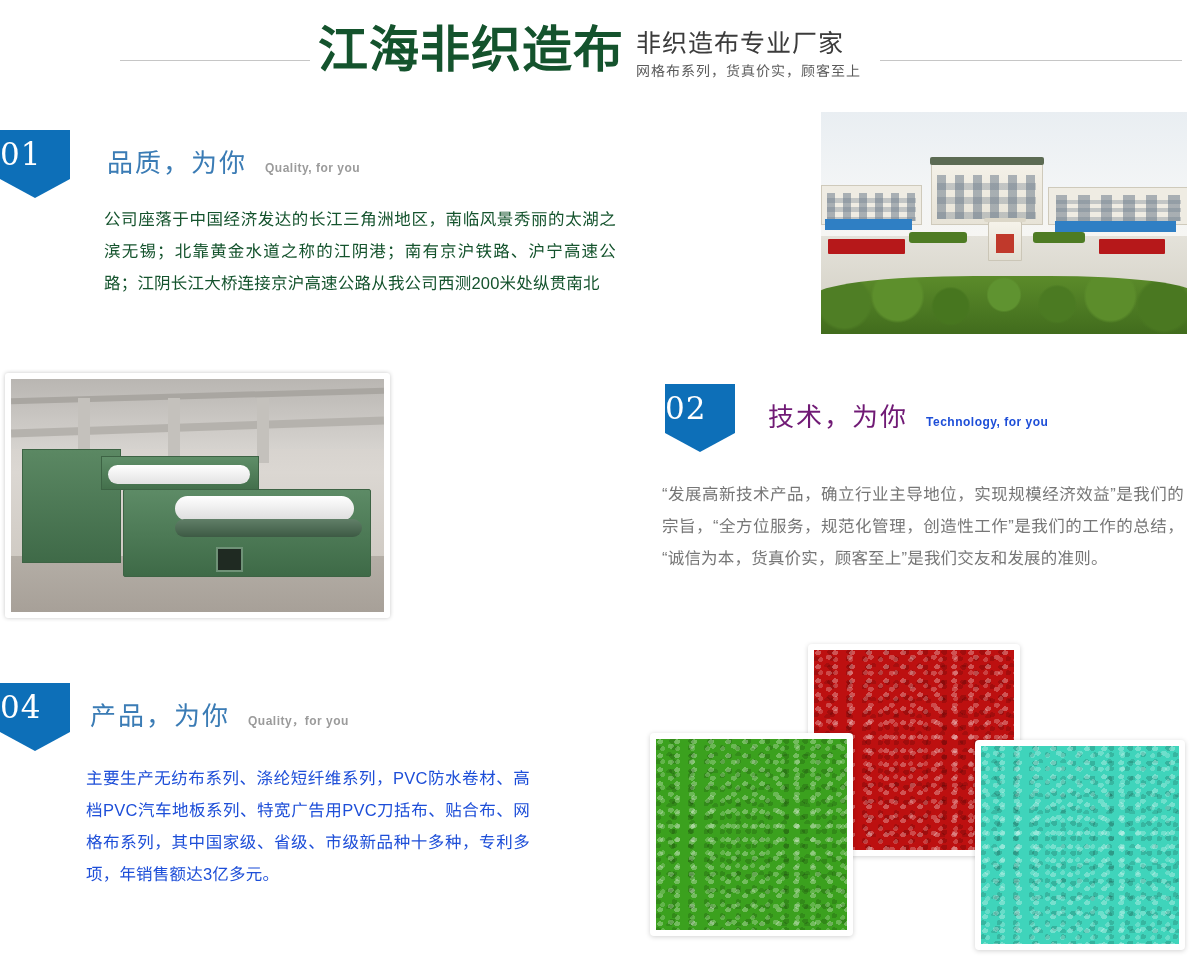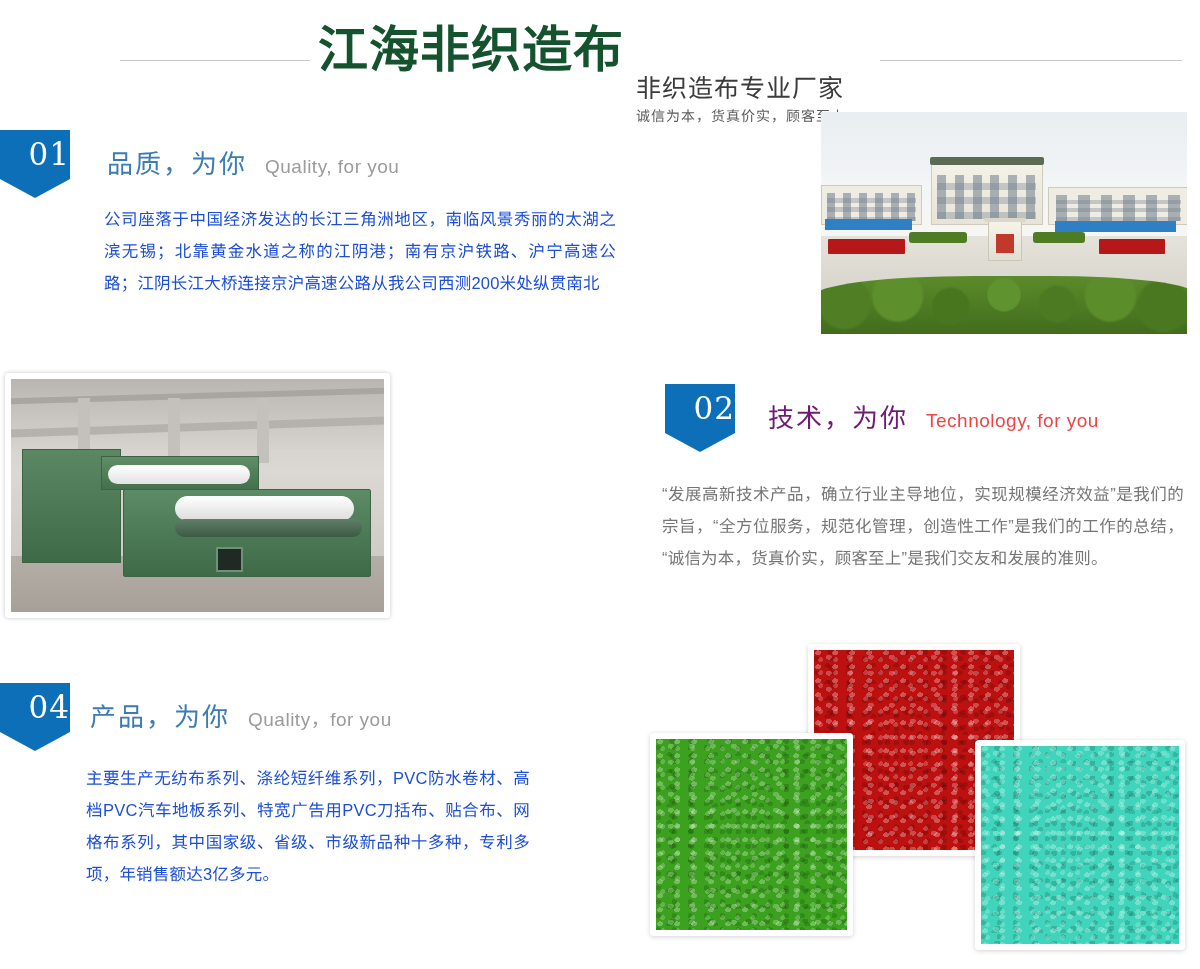--- a/index.html
+++ b/index.html
@@ -45,21 +45,20 @@
     color: #1577c8;
     letter-spacing: 1px;
     font-family: "DejaVu Sans", "Liberation Sans", sans-serif;
     white-space: nowrap;
   }
   .brand-sub {
     position: absolute;
     left: 636px;
     top: 28px;
     width: 230px;
-    margin-top: 45px;
   }
   .brand-sub-main {
     font-size: 25px;
     line-height: 30px;
     color: #3b3b3b;
     letter-spacing: 1px;
     white-space: nowrap;
   }
   .brand-sub-slogan {
     margin-top: 4px;
@@ -78,43 +77,45 @@
     position: absolute;
     width: 70px;
     height: 68px;
     background: #0d6fb8;
     -webkit-clip-path: polygon(0 0, 100% 0, 100% 72%, 50% 100%, 0 72%);
     clip-path: polygon(0 0, 100% 0, 100% 72%, 50% 100%, 0 72%);
     color: #ffffff;
     font-family: "DejaVu Serif", "Liberation Serif", serif;
     font-size: 31px;
     line-height: 49px;
-    text-align: right;
+    text-align: left;
     letter-spacing: 1px;
   }
   .heading-row {
     position: absolute;
     white-space: nowrap;
   }
   .heading-cn {
     display: inline-block;
     vertical-align: baseline;
     font-size: 26px;
     line-height: 32px;
     color: #3b7cb5;
     letter-spacing: 2px;
+    font-family: Liberation Serif, serif;
   }
   .heading-en {
     display: inline-block;
     vertical-align: baseline;
     margin-left: 18px;
-    font-size: 19px;
+    font-size: 12px;
     line-height: 32px;
     color: #9b9b9b;
     letter-spacing: 0.5px;
+    font-weight: bold;
   }
   .body-copy {
     position: absolute;
     font-size: 16.5px;
     line-height: 32px;
     color: #767676;
     letter-spacing: 0.2px;
     text-align: justify;
   }
 
@@ -294,32 +295,32 @@
 <body>
 
 <div class="page-header">
   <div class="header-rule left" style="background: rgb(198, 198, 198);"></div>
   <div class="header-rule right" style="background: rgb(198, 198, 198);"></div>
 
   <div class="brand-title" style="color: #14532d; text-align: center;">江海非织造布</div>
 
   <div class="brand-sub">
     <div class="brand-sub-main">非织造布专业厂家</div>
-    <div class="brand-sub-slogan">诚信为本，货真价实，顾客至上</div>
+    <div class="brand-sub-slogan">网格布系列，货真价实，顾客至上</div>
   </div>
 </div>
 
 <div class="section">
   <div class="badge" style="left: 0px; top: 130px; background: rgb(13, 111, 184);">01</div>
 
   <div class="heading-row" style="left:107px; top:148px;">
     <span class="heading-cn" style="color: rgb(59, 124, 181);">品质，为你</span><span class="heading-en" style="color: rgb(155, 155, 155);">Quality, for you</span>
   </div>
 
-  <div class="body-copy" style="left: 104px; top: 203px; width: 512px; color: #1d4ed8;">公司座落于中国经济发达的长江三角洲地区，南临风景秀丽的太湖之滨无锡；北靠黄金水道之称的江阴港；南有京沪铁路、沪宁高速公路；江阴长江大桥连接京沪高速公路从我公司西测200米处纵贯南北</div>
+  <div class="body-copy" style="left: 104px; top: 203px; width: 512px; color: #14532d;">公司座落于中国经济发达的长江三角洲地区，南临风景秀丽的太湖之滨无锡；北靠黄金水道之称的江阴港；南有京沪铁路、沪宁高速公路；江阴长江大桥连接京沪高速公路从我公司西测200米处纵贯南北</div>
 </div>
 
 <div class="photo" style="left:821px; top:112px; width:366px; height:222px;">
   <div class="photo-inner">
     <div class="factory-sky"></div>
     <div class="factory-ground"></div>
     <div class="fb wingL">
         <div class="fb-windows"></div>
       </div>
     <div class="fb wingR">
@@ -356,21 +357,21 @@
     <div class="mach-roll white-main"></div>
     <div class="mach-roll dark"></div>
     <div class="mach-hatch"></div>
   </div>
 </div>
 
 <div class="section">
   <div class="badge" style="left: 665px; top: 384px; background: rgb(13, 111, 184);">02</div>
 
   <div class="heading-row" style="left:768px; top:402px;">
-    <span class="heading-cn" style="color: #701a75;">技术，为你</span><span class="heading-en" style="color: #ef4444;">Technology, for you</span>
+    <span class="heading-cn" style="color: #701a75;">技术，为你</span><span class="heading-en" style="color: #1d4ed8;">Technology, for you</span>
   </div>
 
   <div class="body-copy" style="left: 662px; top: 478px; width: 522px; color: rgb(118, 118, 118);">“发展高新技术产品，确立行业主导地位，实现规模经济效益”是我们的宗旨，“全方位服务，规范化管理，创造性工作”是我们的工作的总结，“诚信为本，货真价实，顾客至上”是我们交友和发展的准则。</div>
 </div>
 
 <div class="section">
   <div class="badge" style="left: 0px; top: 683px; background: rgb(13, 111, 184);">04</div>
 
   <div class="heading-row" style="left:90px; top:701px;">
     <span class="heading-cn" style="color: rgb(59, 124, 181);">产品，为你</span><span class="heading-en" style="color: rgb(155, 155, 155);">Quality，for you</span>

